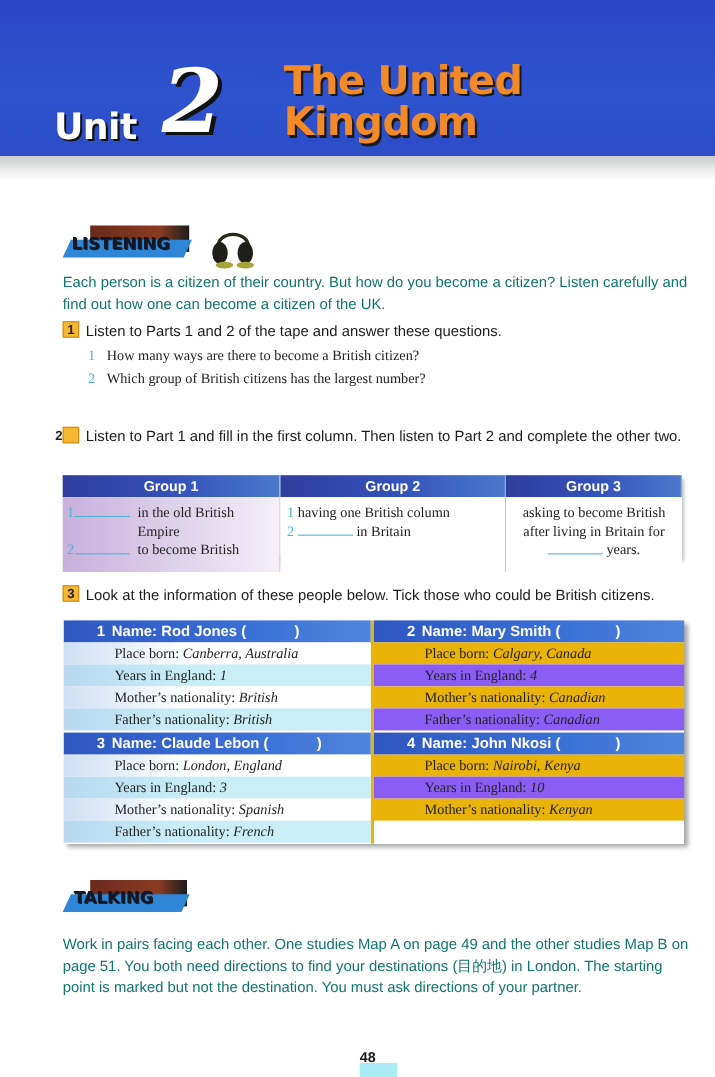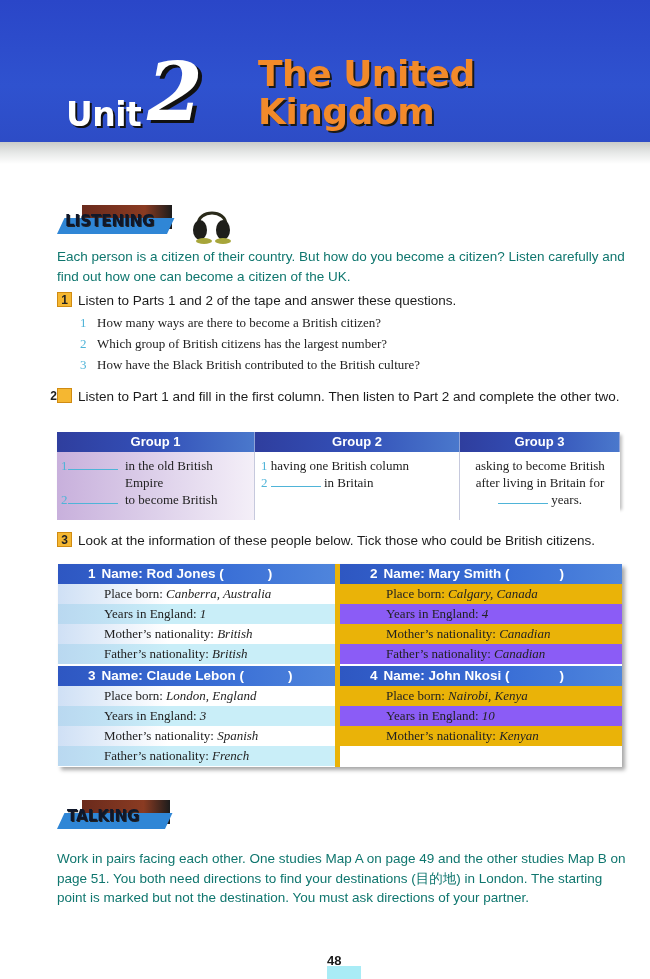--- a/index.html
+++ b/index.html
@@ -11,21 +11,21 @@
     position: absolute; left: 0; top: 0; width: 650px; height: 142px;
     background: linear-gradient(180deg, #2a46c8 0%, #2f52cf 60%, #2d4cc6 100%);
   }
   .banner-shadow {
     position: absolute; left: 0; top: 142px; width: 650px; height: 22px;
     background: linear-gradient(180deg, #c9cbc9 0%, #e7e9e8 50%, #ffffff 100%);
   }
   .unit-word {
     position: absolute; left: 49px; top: 95px;
     font-family: "DejaVu Sans", sans-serif; font-weight: bold; font-size: 33px;
-    color: #ffffff; text-shadow: 2px 2px 0 #111; letter-spacing: -0.5px; margin-left: 17px;
+    color: #ffffff; text-shadow: 2px 2px 0 #111; letter-spacing: -0.5px;
   }
   .unit-num {
     position: absolute; left: 147px; top: 52px;
     font-family: "DejaVu Serif", serif; font-weight: bold; font-size: 80px; line-height: 80px;
     color: #ffffff; text-shadow: 4px 3px 0 #111; font-style: italic;
   }
   .unit-title {
     position: absolute; left: 258px; top: 55px;
     font-family: "DejaVu Sans", sans-serif; font-weight: bold; font-size: 36px; line-height: 38px;
     color: #f28a2a; text-shadow: 2px 2px 0 #1a1a1a; letter-spacing: -0.5px;
@@ -96,21 +96,21 @@
   .bn { color: #4fb4d8; }
   .g1-line { display: flex; }
   .g1-line .left { width: 64px; flex-shrink: 0; }
 
   
   .people-table {
     position: absolute; left: 58px; top: 564px; width: 564px; height: 203px;
     box-shadow: 3px 3px 4px rgba(0,0,0,0.35);
     display: grid; grid-template-columns: 282px 282px;
   }
-  .person { display: flex; flex-direction: column; border-right: 5px solid #eab308; }
+  .person { display: flex; flex-direction: column; border-right: 3px solid #eab308; }
   .person:nth-child(2n) { border-right: none; }
   .p-head {
     height: 20px; background: linear-gradient(90deg, #2e57c2, #3a6fd6 60%, #4f85dc);
     color: #ffffff; font-weight: bold; font-size: 13.5px; line-height: 20px; padding-left: 30px;
   }
   .p-head .hnum { margin-right: 6px; }
   .p-row {
     height: 20px; font-family: "Liberation Serif", serif; font-size: 13px; line-height: 20px;
     color: #222; padding-left: 46px;
   }
@@ -154,21 +154,20 @@
 </svg>
 
 <div class="para" style="top:247px;">Each person is a citizen of their country. But how do you become a citizen? Listen carefully and find out how one can become a citizen of the UK.</div>
 
 <div class="task" style="top:291px;">
   <span class="num">1</span><span class="text">Listen to Parts 1 and 2 of the tape and answer these questions.</span>
 </div>
 <div class="q-list" style="top:312px;">
   <div class="q-item"><span class="qn">1</span><span>How many ways are there to become a British citizen?</span></div>
   <div class="q-item"><span class="qn">2</span><span>Which group of British citizens has the largest number?</span></div>
-  <div class="q-item"><span class="qn">3</span><span>How have the Black British contributed to the British culture?</span></div>
 </div>
 
 <div class="task wrap" style="top:387px; padding-left:22px;">
   <span class="num">2</span><span class="text">Listen to Part 1 and fill in the first column. Then listen to Part 2 and complete the other two.</span>
 </div>
 
 <div class="group-table">
   <div class="gt-head">Group 1</div>
   <div class="gt-head">Group 2</div>
   <div class="gt-head">Group 3</div>

